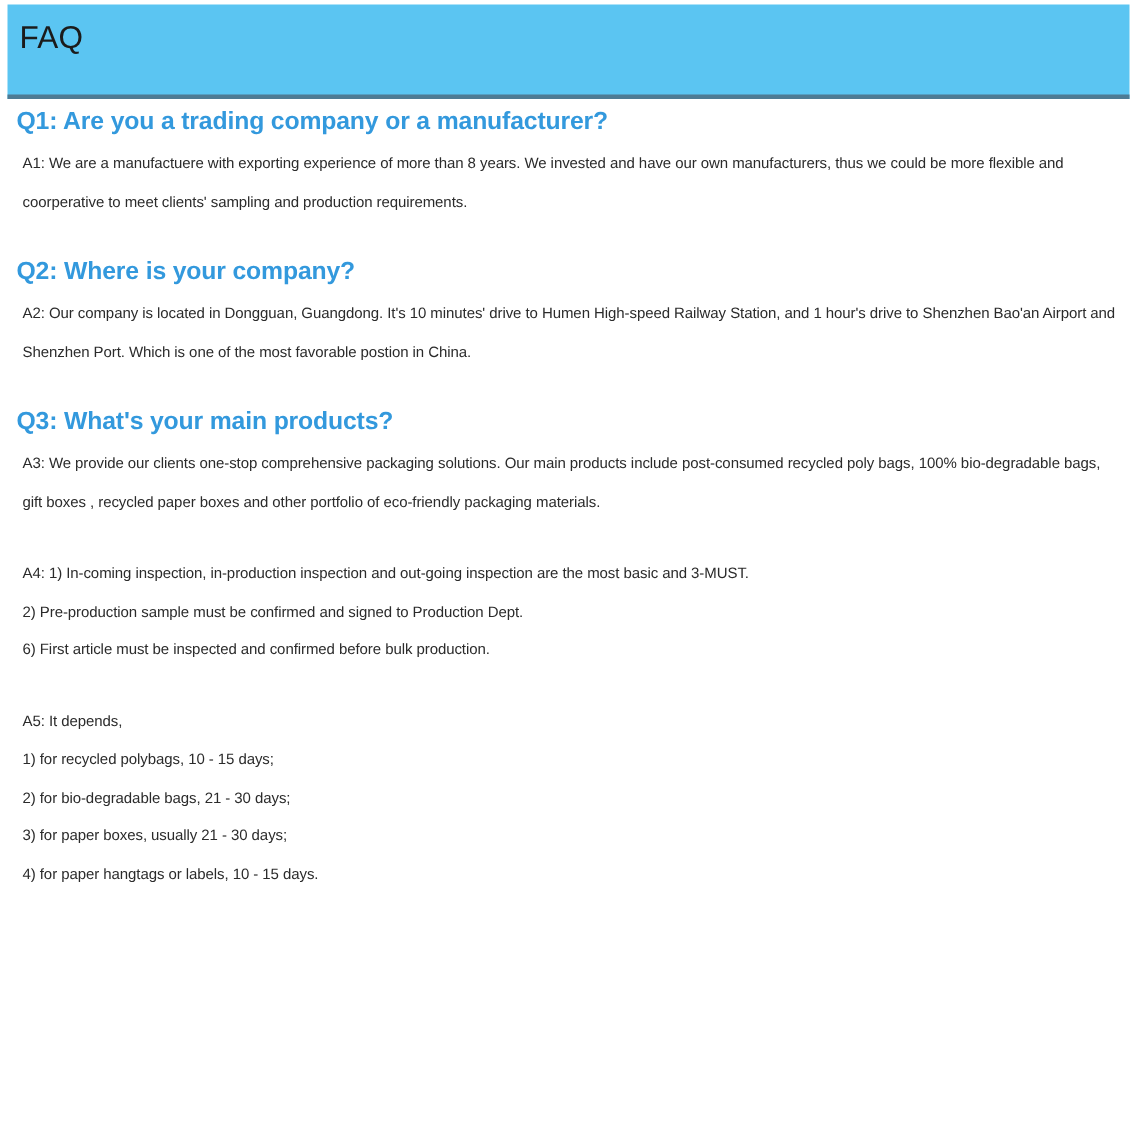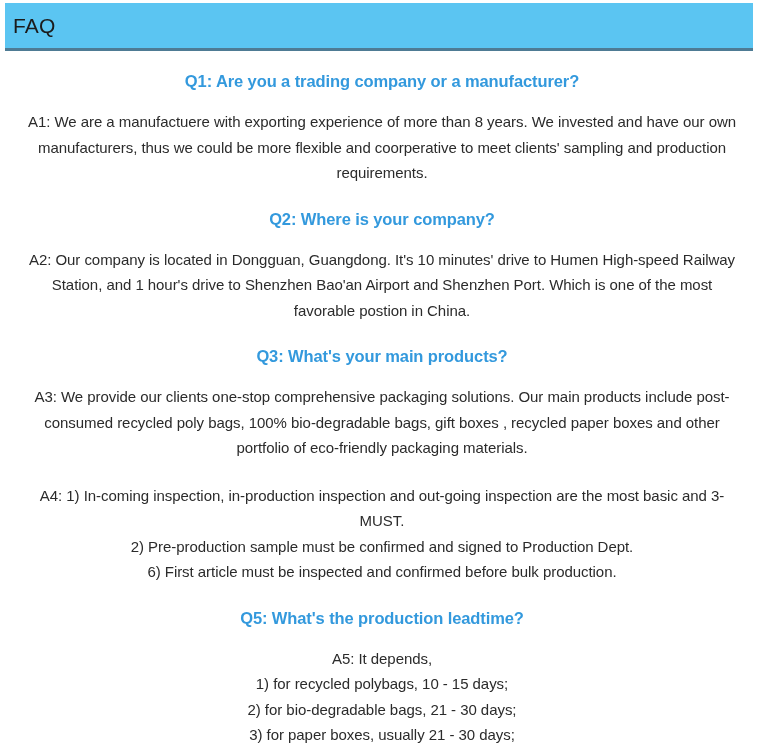--- a/index.html
+++ b/index.html
@@ -22,21 +22,21 @@
     background: #ffffff;
     box-sizing: border-box;
   }
 
   
   .faq-banner {
     position: absolute;
     left: 5px;
     top: 3px;
     width: 748px;
-    height: 48px;
+    height: 63px;
     background: #5bc5f2;
     border-bottom: 3px solid #4e7b94;
     box-sizing: border-box;
   }
   .faq-banner-title {
     position: absolute;
     left: 8px;
     top: 10px;
     font-size: 21px;
     line-height: 26px;
@@ -49,41 +49,40 @@
   
   .faq-body {
     position: absolute;
     left: 11px;
     top: 70px;
     width: 742px;
   }
 
   .faq-item {
     margin-bottom: 22px;
-    text-align: center;
   }
   .faq-item:last-child {
     margin-bottom: 0;
   }
 
   .faq-question {
     font-size: 16.5px;
     line-height: 23px;
     font-weight: bold;
     color: #3399dd;
     margin: 0 0 2px 0;
     letter-spacing: -0.1px;
   }
 
   .faq-answer {
-    font-size: 15px;
+    font-size: 10px;
     line-height: 25.5px;
     font-weight: 400;
     color: #2b2b2b;
-    margin: 16px;
+    margin: 4px;
     letter-spacing: -0.05px;
   }
   .faq-answer-line {
     display: block;
   }
 </style>
 </head>
 <body>
 
 <div class="page">
@@ -117,21 +116,20 @@
 
     <div class="faq-item">
       <div class="faq-answer">
         <span class="faq-answer-line">A4: 1) In-coming inspection, in-production inspection and out-going inspection are the most basic and 3-MUST.</span>
         <span class="faq-answer-line">2) Pre-production sample must be confirmed and signed to Production Dept.</span>
         <span class="faq-answer-line">6) First article must be inspected and confirmed before bulk production.</span>
       </div>
     </div>
 
     <div class="faq-item">
-      <div class="faq-question">Q5: What's the production leadtime?</div>
       <div class="faq-answer">
         <span class="faq-answer-line">A5: It depends,</span>
         <span class="faq-answer-line">1) for recycled polybags, 10 - 15 days;</span>
         <span class="faq-answer-line">2) for bio-degradable bags, 21 - 30 days;</span>
         <span class="faq-answer-line">3) for paper boxes, usually 21 - 30 days;</span>
         <span class="faq-answer-line">4) for paper hangtags or labels, 10 - 15 days.</span>
       </div>
     </div>
   </div>
 

